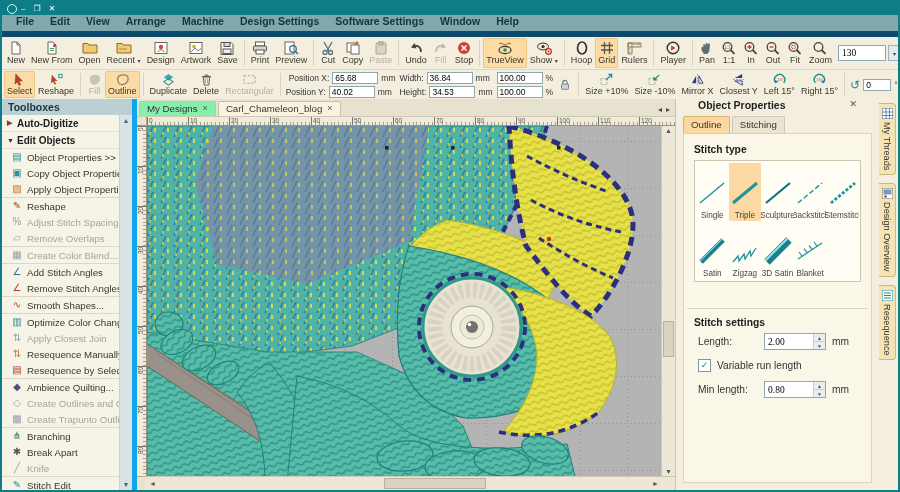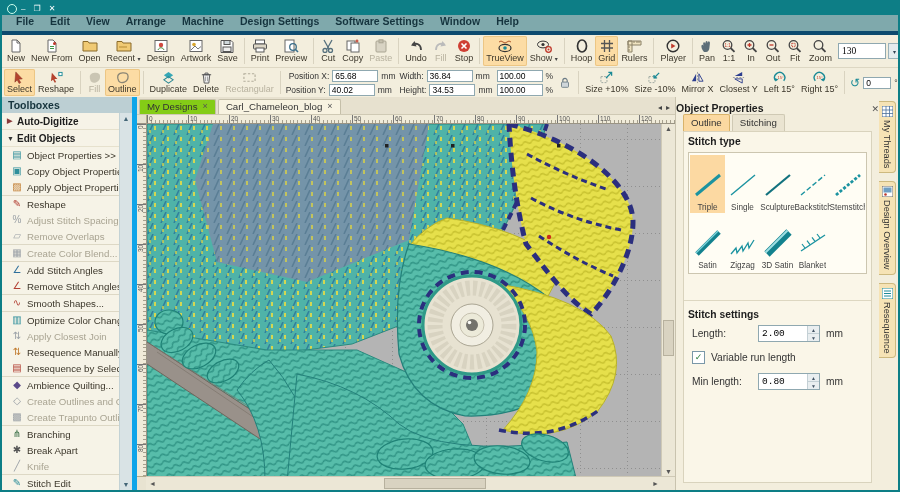--- a/index.html
+++ b/index.html
@@ -9,21 +9,21 @@
   
   .titlebar{height:13px;flex:none;background:#0d7e86;color:#fff;display:flex;align-items:center;font-size:9px;font-weight:bold;padding:0 5px}
   .app-ico{width:8px;height:8px;border:1px solid #cfe;border-radius:50%;margin-right:4px;flex:none}
   .tb-center{flex:1;display:flex;justify-content:center;align-items:center;gap:5px;white-space:nowrap}
   .redact{width:86px;height:7px;background:#0a6970;border-radius:2px;filter:blur(1.5px)}
   .winbtns{display:flex;gap:8px;font-size:8px;font-weight:normal}
   
   .menubar{height:16px;flex:none;background:#7fa9ac;display:flex;align-items:flex-start;padding-left:6px}
   .menu-item{font-size:10.5px;font-weight:bold;color:#15343e;padding:0 8px;white-space:nowrap}
   
-  .tbar{flex:none;display:flex;align-items:stretch;background:#f3eedd;border-top:4px solid #0c4a6e;padding:1px 2px;overflow:hidden}
+  .tbar{flex:none;display:flex;align-items:stretch;background:#f3eedd;border-top:6px solid #0c4a6e;padding:1px 2px;overflow:hidden}
   .tbar1{height:30px}.tbar2{height:27px;border-top:1px solid #ddd7c3}
   .tbtn{display:flex;flex-direction:column;align-items:center;justify-content:center;gap:1px;padding:1px 3px;border-radius:2px;white-space:nowrap}
   .tbtn svg{height:14px;display:block}
   .tbar2 .tbtn svg{height:13px}
   .tlab{font-size:9px;color:#3c372b;line-height:1}
   .tbtn.on{background:#fcdca4;box-shadow:inset 0 0 0 1px #ecc684}
   .tbtn.off .tlab{color:#b7b19e}
   .vsep{width:1px;background:#d9d3c0;margin:2px 3px;flex:none}
   .caret{font-size:6px;color:#444;line-height:1}
   .combo{display:flex;align-items:center;gap:2px;padding:0 3px}
@@ -44,21 +44,21 @@
   .sb-scroll{width:12px;flex:none;background:#d9e3e5;border-left:1px solid #c3d2d5;display:flex;flex-direction:column;justify-content:space-between;align-items:center;font-size:7px;color:#467;padding:2px 0}
   .sb-head{height:16px;display:flex;align-items:center;gap:4px;padding:0 5px;font-weight:bold;font-size:10px;color:#1d1d1d;border-bottom:1px solid #e6e1cd}
   .tri{font-size:7px;color:#8b3a3a;width:6px}
   .sb-item{height:16px;display:flex;align-items:center;gap:4px;padding:0 3px 0 9px;font-size:9.7px;color:#3c372b;white-space:nowrap;overflow:hidden}
   .sb-item.sep{border-top:1px solid #ddd8c5}
   .sb-ico{width:12px;flex:none;font-size:10px;line-height:1;text-align:center}
   .muted{color:#a9a492}
   
   .canvascol{flex:1;display:flex;flex-direction:column;min-width:0;background:#eee8d5}
   .doc-tabs{height:16px;flex:none;display:flex;align-items:flex-end;background:#e7e1cf;padding:1px 2px 0;gap:2px;border-bottom:1px solid #cfc9b4}
-  .dtab{display:flex;align-items:center;gap:5px;padding:1px 7px 2px;font-size:9.7px;background:#84cc16;border:1px solid #c5bfa9;border-bottom:none;border-radius:2px 2px 0 0;color:#333;white-space:nowrap}
+  .dtab{display:flex;align-items:center;gap:5px;padding:1px 7px 2px;font-size:9.7px;background:#86efac;border:1px solid #c5bfa9;border-bottom:none;border-radius:2px 2px 0 0;color:#333;white-space:nowrap}
   .dtab.active{background:#f8f3e1}
   .dtab-close{font-size:9px;color:#555;line-height:1}
   .tab-arrows{margin-left:auto;display:flex;gap:4px;font-size:8px;color:#444;padding:0 3px 2px}
   .ruler-row{height:9px;flex:none;display:flex;background:#f0ebd9}
   .corner{width:9px;flex:none;background:#e8e3d1;border-right:1px solid #b5ab8c;border-bottom:1px solid #9a9484}
   .hruler{flex:1;display:flex;border-bottom:1px solid #9a9484;overflow:hidden}
   .hr-cell{width:39px;flex:none;font-size:6.5px;color:#555;border-left:1px solid #777;padding-left:1px;line-height:8px;background:repeating-linear-gradient(to right,transparent 0 2.9px,#a59f8d 2.9px 3.9px) left bottom/100% 3px no-repeat}
   .canvas-row{flex:1;display:flex;min-height:0}
   .vruler{width:9px;flex:none;background:#f0ebd9;border-right:1px solid #9a9484;display:flex;flex-direction:column;overflow:hidden}
   .vr-cell{height:39px;flex:none;border-top:1px solid #777;background:repeating-linear-gradient(to bottom,transparent 0 2.9px,#a59f8d 2.9px 3.9px) right top/3px 100% no-repeat;overflow:hidden}
@@ -69,37 +69,37 @@
   .vtrack{flex:1;width:100%;position:relative}
   .vthumb{position:absolute;top:56%;left:1px;right:1px;height:34px;background:#d9d3c1;border:1px solid #b7b19e}
   .hscroll-row{height:14px;flex:none;display:flex}
   .hs-cl{width:9px;flex:none;background:#e8e3d1;border-top:1px solid #b5ab8c}
   .hscroll{flex:1;background:#ece7d6;border-top:1px solid #cfc9b6;display:flex;align-items:center;font-size:7px;color:#555;padding:0 3px;gap:2px}
   .htrack{flex:1;height:100%;position:relative}
   .hthumb{position:absolute;left:46%;top:1px;bottom:1px;width:100px;background:#d9d3c1;border:1px solid #b7b19e}
   .hs-cr{width:13px;flex:none;background:#ece7d6;border-top:1px solid #cfc9b6}
   
   .panel{width:203px;flex:none;background:#f3eedd;border-left:1px solid #c9c3ae;display:flex;flex-direction:column;min-height:0}
-  .pp-head{height:17px;flex:none;display:flex;align-items:flex-end;justify-content:space-between;padding:0 0;font-size:10.5px;font-weight:bold;color:#1d1d1d}
+  .pp-head{height:17px;flex:none;display:flex;align-items:flex-start;justify-content:space-between;padding:0 22px;font-size:10.5px;font-weight:bold;color:#1d1d1d}
   .pp-close{font-size:9px;color:#555;font-weight:normal}
   .pp-tabs{flex:none;display:flex;padding:0 7px;gap:2px}
   .pp-tab{padding:2px 7px 3px;font-size:9.7px;background:#eae4d1;border:1px solid #cfc9b4;border-bottom:none;border-radius:2px 2px 0 0;color:#333}
   .pp-tab.active{background:#fbd9a1;border-color:#d9b36a}
-  .pp-box{flex:1;margin:0 7px 7px;background:#faf6e8;border:1px solid #d9d3bd;padding:4px;display:flex;flex-direction:column;min-height:0;overflow:hidden}
+  .pp-box{flex:1;margin:0 7px 7px;background:#faf6e8;border:1px solid #d9d3bd;padding:10px;display:flex;flex-direction:column;min-height:0;overflow:hidden}
   .pp-sec-title{font-size:10.3px;font-weight:bold;color:#1d1d1d;margin-bottom:5px}
   .stitch-grid{background:#fffdf4;border:1px solid #ccc6b0;display:grid;grid-template-columns:repeat(5,1fr);padding:2px 1px}
   .st-cell{display:flex;flex-direction:column;align-items:center;justify-content:flex-end;height:54px;padding:3px 0 1px;overflow:hidden}
   .st-cell.selected{background:#fcd9a2}
   .st-lab{font-size:8.2px;color:#444;white-space:nowrap;max-width:36px;overflow:hidden}
   .pp-gap{height:26px}
   .pp-div{border-top:1px solid #ddd7c1;margin:0 -7px 8px}
   .set-row{display:flex;align-items:center;gap:6px;font-size:10.2px;color:#333;padding-left:4px;margin-bottom:9px}
   .set-lab{width:60px;flex:none}
   .spin{display:flex;border:1px solid #8fa8b0;background:#fff;height:15px;align-items:stretch}
-  .spin input{width:42px;border:none;font-size:9.5px;padding:0 3px;font-family:Liberation Mono, monospace;outline:none}
+  .spin input{width:42px;border:none;font-size:9.5px;padding:0 3px;font-family:Liberation Serif, serif;outline:none}
   .spin-btns{display:flex;flex-direction:column;width:11px;border-left:1px solid #c4d0d5}
   .spin-btns span{flex:1;font-size:5px;display:flex;align-items:center;justify-content:center;background:#e9eef0;color:#456}
   .spin-btns span:first-child{border-bottom:1px solid #c4d0d5}
   .chk{width:11px;height:11px;flex:none;background:#fff;border:1px solid #7a98a8;display:flex;align-items:center;justify-content:center;font-size:9px;color:#2a7d3a;line-height:1}
   
   .vtabs{width:19px;flex:none;background:#f3eedd;display:flex;flex-direction:column;align-items:flex-start;gap:8px;padding-top:4px}
   .vtab{width:16px;background:#f6e3b5;border:1px solid #cdb97f;border-left:none;border-radius:0 4px 4px 0;display:flex;flex-direction:column;align-items:center;gap:3px;padding:4px 0}
   .vtab-lab{writing-mode:vertical-rl;font-size:9.2px;color:#333;white-space:nowrap}
   .vtab svg{width:11px;height:11px;flex:none}
 </style>
@@ -879,31 +879,31 @@
         <span>Object Properties</span>
         <span class="pp-close">✕</span>
       </div>
       <div class="pp-tabs">
         <span class="pp-tab active">Outline</span>
         <span class="pp-tab">Stitching</span>
       </div>
       <div class="pp-box">
         <div class="pp-sec-title">Stitch type</div>
         <div class="stitch-grid">
+          <div class="st-cell">
+              <span><svg viewBox="0 0 34 28" width="34" height="28">
+                  <line x1="5" y1="24" x2="29" y2="4" stroke="#1b93a0" stroke-width="1.4"></line>
+                </svg></span>
+              <span class="st-lab">Single</span>
+            </div>
           <div class="st-cell selected">
               <span><svg viewBox="0 0 34 28" width="34" height="28">
                   <line x1="5" y1="24" x2="29" y2="4" stroke="#1b93a0" stroke-width="3"></line>
                 </svg></span>
               <span class="st-lab">Triple</span>
-            </div>
-          <div class="st-cell">
-              <span><svg viewBox="0 0 34 28" width="34" height="28">
-                  <line x1="5" y1="24" x2="29" y2="4" stroke="#1b93a0" stroke-width="1.4"></line>
-                </svg></span>
-              <span class="st-lab">Single</span>
             </div>
           <div class="st-cell">
               <span><svg viewBox="0 0 34 28" width="34" height="28">
                   <line x1="5" y1="24" x2="29" y2="4" stroke="#12727e" stroke-width="2.2"></line>
                 </svg></span>
               <span class="st-lab">Sculpture</span>
             </div>
           <div class="st-cell">
               <span><svg viewBox="0 0 34 28" width="34" height="28">
                   <line x1="5" y1="24" x2="29" y2="4" stroke="#1b93a0" stroke-width="1.4" stroke-dasharray="5 2.5"></line>

